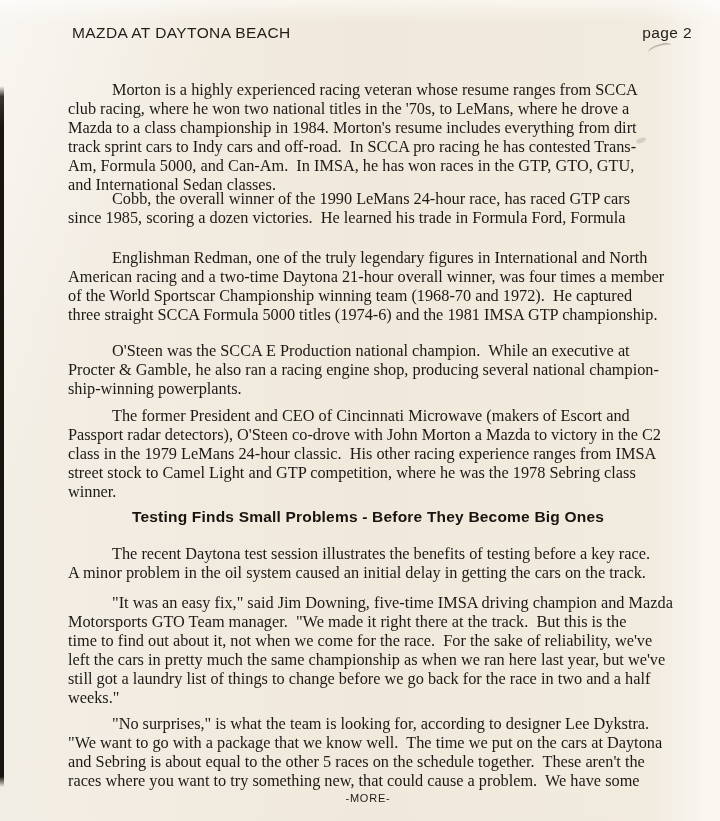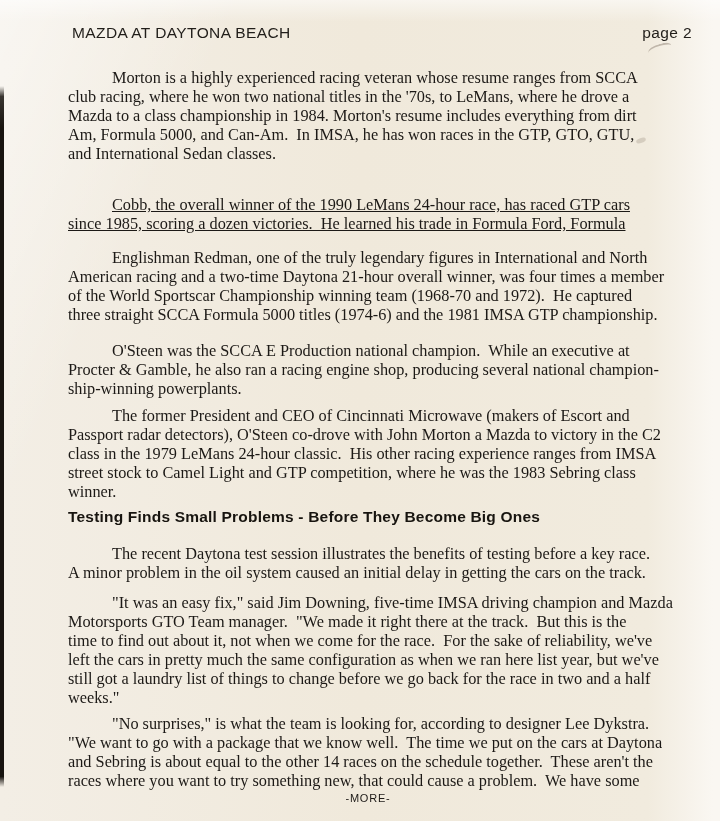--- a/index.html
+++ b/index.html
@@ -40,24 +40,25 @@
   header{
     position:absolute;top:24px;left:72px;right:28px;
     display:flex;justify-content:space-between;align-items:baseline;
     font-family:"Liberation Sans","DejaVu Sans",sans-serif;
     font-size:15.5px;letter-spacing:.4px;color:#211e1a;
   }
   main{position:absolute;left:68px;top:0;width:600px;}
   .para{position:absolute;left:0;width:600px;}
   .line{white-space:pre;font-size:16.3px;line-height:19px;}
   .line.indent{padding-left:44px;}
-  #p0{top:68px;} #p1{top:195px;text-decoration:underline;} #p2{top:248px;} #p3{top:341px;}
+  #p0{top:80px;} #p1{top:189px;} #p2{top:248px;} #p3{top:341px;}
   #p4{top:406px;} #p5{top:544px;} #p6{top:593px;} #p7{top:714px;}
   .heading{
     position:absolute;left:0;top:508px;width:600px;margin:0;
+    text-align:center;
     font-family:"Liberation Sans","DejaVu Sans",sans-serif;
     font-size:15.5px;font-weight:bold;letter-spacing:.2px;color:#17140f;
   }
   .footer{
     position:absolute;left:68px;top:792px;width:600px;
     text-align:center;
     font-family:"Liberation Sans","DejaVu Sans",sans-serif;
     font-size:11px;letter-spacing:.8px;color:#1c1916;
   }
 </style>
@@ -72,20 +73,21 @@
   <header>
     <span>MAZDA AT DAYTONA BEACH</span>
     <span>page 2</span>
   </header>
 
   <main>
     <div class="para" id="p0">
         <div class="line indent">Morton is a highly experienced racing veteran whose resume ranges from SCCA</div>
         <div class="line">club racing, where he won two national titles in the '70s, to LeMans, where he drove a</div>
         <div class="line">Mazda to a class championship in 1984. Morton's resume includes everything from dirt</div>
+        <div class="line">track sprint cars to Indy cars and off-road.  In SCCA pro racing he has contested Trans-</div>
         <div class="line">Am, Formula 5000, and Can-Am.  In IMSA, he has won races in the GTP, GTO, GTU,</div>
         <div class="line">and International Sedan classes.</div>
       </div>
     <div class="para" id="p1">
         <div class="line indent">Cobb, the overall winner of the 1990 LeMans 24-hour race, has raced GTP cars</div>
         <div class="line">since 1985, scoring a dozen victories.  He learned his trade in Formula Ford, Formula</div>
       </div>
     <div class="para" id="p2">
         <div class="line indent">Englishman Redman, one of the truly legendary figures in International and North</div>
         <div class="line">American racing and a two-time Daytona 21-hour overall winner, was four times a member</div>
@@ -94,38 +96,38 @@
       </div>
     <div class="para" id="p3">
         <div class="line indent">O'Steen was the SCCA E Production national champion.  While an executive at</div>
         <div class="line">Procter &amp; Gamble, he also ran a racing engine shop, producing several national champion-</div>
         <div class="line">ship-winning powerplants.</div>
       </div>
     <div class="para" id="p4">
         <div class="line indent">The former President and CEO of Cincinnati Microwave (makers of Escort and</div>
         <div class="line">Passport radar detectors), O'Steen co-drove with John Morton a Mazda to victory in the C2</div>
         <div class="line">class in the 1979 LeMans 24-hour classic.  His other racing experience ranges from IMSA</div>
-        <div class="line">street stock to Camel Light and GTP competition, where he was the 1983 Sebring class</div>
+        <div class="line">street stock to Camel Light and GTP competition, where he was the 1978 Sebring class</div>
         <div class="line">winner.</div>
       </div>
     <h2 class="heading">Testing Finds Small Problems - Before They Become Big Ones</h2>
     <div class="para" id="p5">
         <div class="line indent">The recent Daytona test session illustrates the benefits of testing before a key race.</div>
         <div class="line">A minor problem in the oil system caused an initial delay in getting the cars on the track.</div>
       </div>
     <div class="para" id="p6">
         <div class="line indent">"It was an easy fix," said Jim Downing, five-time IMSA driving champion and Mazda</div>
         <div class="line">Motorsports GTO Team manager.  "We made it right there at the track.  But this is the</div>
         <div class="line">time to find out about it, not when we come for the race.  For the sake of reliability, we've</div>
-        <div class="line">left the cars in pretty much the same configuration as when we ran here list year, but we've</div>
+        <div class="line">left the cars in pretty much the same championship as when we ran here last year, but we've</div>
         <div class="line">still got a laundry list of things to change before we go back for the race in two and a half</div>
         <div class="line">weeks."</div>
       </div>
     <div class="para" id="p7">
         <div class="line indent">"No surprises," is what the team is looking for, according to designer Lee Dykstra.</div>
         <div class="line">"We want to go with a package that we know well.  The time we put on the cars at Daytona</div>
-        <div class="line">and Sebring is about equal to the other 14 races on the schedule together.  These aren't the</div>
+        <div class="line">and Sebring is about equal to the other 5 races on the schedule together.  These aren't the</div>
         <div class="line">races where you want to try something new, that could cause a problem.  We have some</div>
       </div>
   </main>
 
   <div class="footer">-MORE-</div>
 </div>
 
 </body></html>

